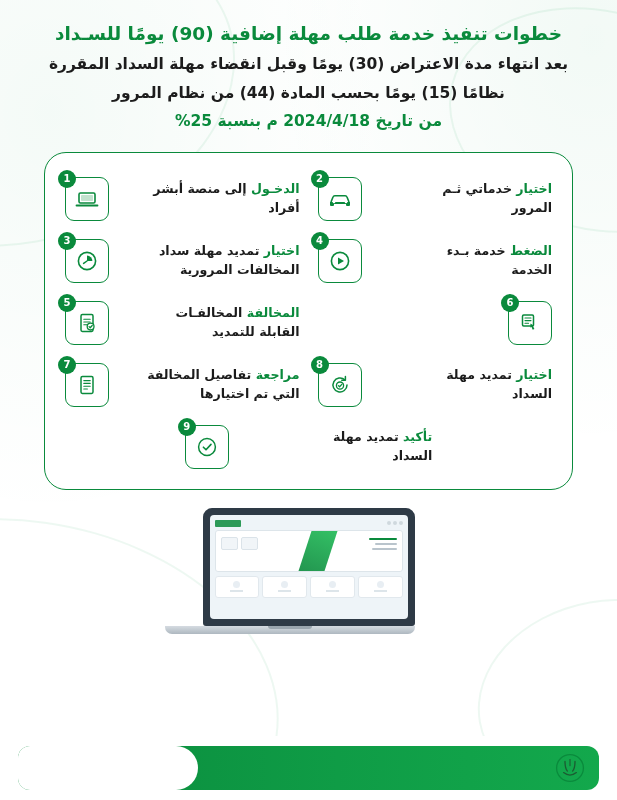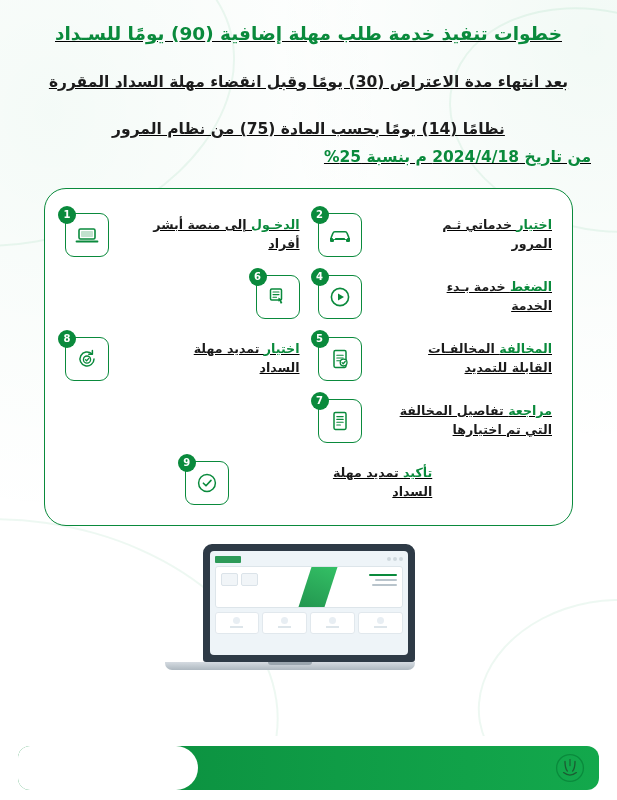--- a/index.html
+++ b/index.html
@@ -9,21 +9,20 @@
     font-family: "DejaVu Sans", "Liberation Sans", sans-serif;
     overflow: hidden;
   }
   .page {
     position: relative;
     width: 617px; height: 800px;
     background:
       radial-gradient(ellipse at 8% 14%, rgba(0,150,70,0.045) 0%, rgba(255,255,255,0) 42%),
       radial-gradient(ellipse at 96% 5%, rgba(0,150,70,0.05) 0%, rgba(255,255,255,0) 38%),
       #ffffff;
-    text-decoration: underline;
   }
   
   .swoosh {
     position: absolute;
     border: 2px solid rgba(0,150,70,0.07);
     border-radius: 50%;
     pointer-events: none;
   }
   .s1 { width: 420px; height: 300px; left: -180px; top: -60px; transform: rotate(-18deg); }
   .s2 { width: 300px; height: 220px; right: -130px; top: 10px; transform: rotate(14deg); }
@@ -42,28 +41,27 @@
     font-weight: bold;
     color: #0a8a3c;
     letter-spacing: 0.3px;
     line-height: 1.5;
   }
   .title-sub {
     font-size: 15.5px;
     font-weight: bold;
     color: #1c1c1c;
     line-height: 1.65;
-    margin-top: 22px;
+    margin-top: 4px;
   }
   .title-date {
     font-size: 15.5px;
     font-weight: bold;
     color: #0a8a3c;
     margin-top: 5px;
-    text-align: right;
   }
 
   
   .card {
     position: relative;
     margin: 14px 44px 0 44px;
     border: 1.6px solid #0a8a3c;
     border-radius: 22px;
     background: #ffffff;
     padding: 20px 14px 16px 14px;
@@ -266,21 +264,21 @@
 
 <div class="page">
   <div class="swoosh s1"></div>
   <div class="swoosh s2"></div>
   <div class="swoosh s3"></div>
   <div class="swoosh s4"></div>
 
   <div class="header">
     <div class="title-main">خطوات تنفيذ خدمة طلب مهلة إضافية (90) يومًا للسـداد</div>
     <div class="title-sub">بعد انتهاء مدة الاعتراض (30) يومًا وقبل انقضاء مهلة السداد المقررة</div>
-    <div class="title-sub">نظامًا (14) يومًا بحسب المادة (75) من نظام المرور</div>
+    <div class="title-sub">نظامًا (15) يومًا بحسب المادة (44) من نظام المرور</div>
     <div class="title-date">من تاريخ 2024/4/18 م بنسبة 25%</div>
   </div>
 
   <div class="card">
     <div class="grid">
 
       <div class="step">
         <div class="step-text">
           <span class="kw">اختيار</span><span> خدماتي ثـم</span><br>
           <span>المرور</span>
@@ -324,20 +322,36 @@
           <div class="icon-box">
             <svg width="24" height="24" viewBox="0 0 24 24">
               <circle cx="12" cy="12" r="8.6" fill="none" stroke="#0a8a3c" stroke-width="1.6"></circle>
               <path d="M10 8.4l6 3.6-6 3.6z" fill="#0a8a3c"></path>
             </svg>
           </div>
           <div class="badge">4</div>
         </div>
       </div>
 
+      <div class="step">
+        <div class="step-text">
+          <span class="kw">اختيار</span><span> تمديد مهلة سداد</span><br>
+          <span>المخالفات المرورية</span>
+        </div>
+        <div class="icon-wrap">
+          <div class="icon-box">
+            <svg width="24" height="24" viewBox="0 0 24 24">
+              <circle cx="12" cy="12" r="8.6" fill="none" stroke="#0a8a3c" stroke-width="1.6"></circle>
+              <path d="M12 12V6.6A5.4 5.4 0 0 1 17.4 12z" fill="#0a8a3c"></path>
+              <path d="M12 12l-3.4 2.4" stroke="#0a8a3c" stroke-width="1.5" stroke-linecap="round"></path>
+            </svg>
+          </div>
+          <div class="badge">3</div>
+        </div>
+      </div>
 
       <div class="step">
         <div class="icon-wrap">
           <div class="icon-box">
             <svg width="24" height="24" viewBox="0 0 24 24">
               <rect x="4.5" y="4" width="11" height="11" rx="1.2" fill="none" stroke="#0a8a3c" stroke-width="1.5"></rect>
               <path d="M7 7h6M7 9.6h6M7 12.2h3.5" stroke="#0a8a3c" stroke-width="1.1" stroke-linecap="round"></path>
               <path d="M12.4 12.6v4.1l1-.9 1.3 3 1.7-.8-1.4-2.9 1.5-.2z" fill="#0a8a3c"></path>
             </svg>
           </div>

